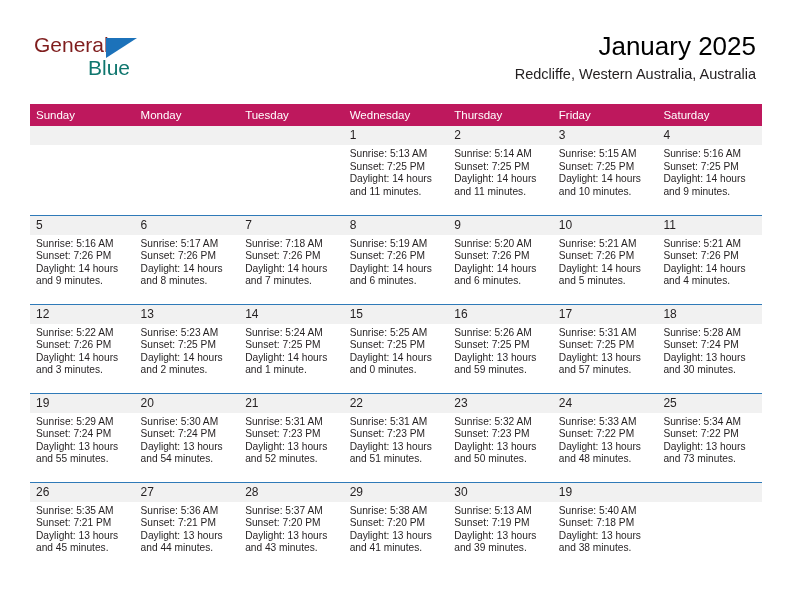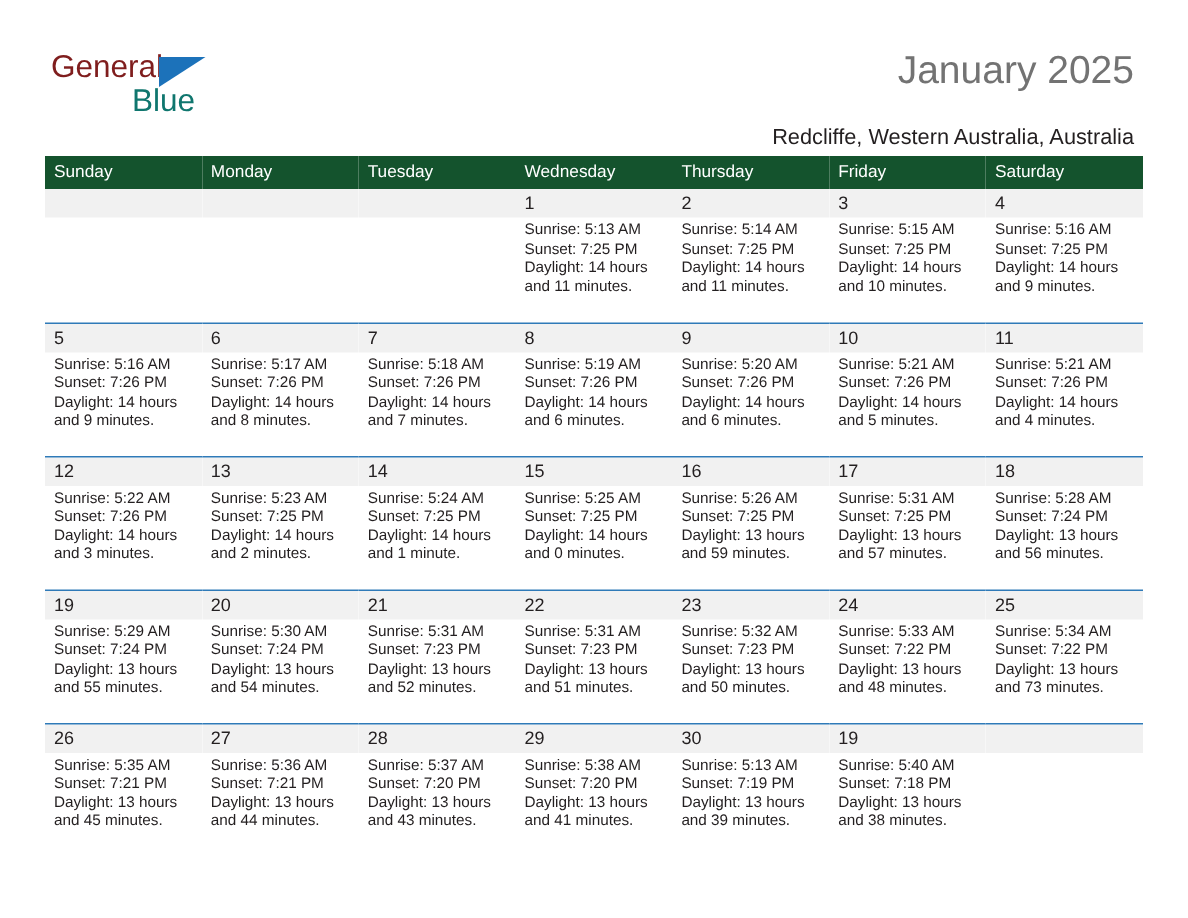--- a/index.html
+++ b/index.html
@@ -65,47 +65,47 @@
 
   .title-block {
     position: absolute;
     right: 36px;
     top: 30px;
     text-align: right;
   }
   .cal-title {
     font-size: 26px;
     font-weight: normal;
-    color: #737373;
+    color: #000000;
     line-height: 32px;
     white-space: nowrap;
   }
   .cal-subtitle {
     font-size: 14.5px;
     font-weight: normal;
     color: #231f20;
     line-height: 20px;
-    margin-top: 20px;
+    margin-top: 2px;
     white-space: nowrap;
   }
 
   
   .calendar {
     position: absolute;
     left: 30px;
     top: 104px;
     width: 732px;
   }
   table.cal {
     border-collapse: collapse;
     table-layout: fixed;
     width: 732px;
   }
   table.cal th {
-    background: #14532d;
+    background: #be185d;
     color: #ffffff;
     font-size: 11.5px;
     font-weight: normal;
     text-align: left;
     padding: 5px 0 5px 6px;
     height: 11px;
     width: 104.57px;
     box-sizing: border-box;
   }
   table.cal td {
@@ -237,21 +237,21 @@
               <div class="details">
                 <div>Sunrise: 5:17 AM</div>
                 <div>Sunset: 7:26 PM</div>
                 <div>Daylight: 14 hours</div>
                 <div>and 8 minutes.</div>
               </div>
             </td>
             <td>
               <div class="daynum">7</div>
               <div class="details">
-                <div>Sunrise: 5:18 AM</div>
+                <div>Sunrise: 7:18 AM</div>
                 <div>Sunset: 7:26 PM</div>
                 <div>Daylight: 14 hours</div>
                 <div>and 7 minutes.</div>
               </div>
             </td>
             <td>
               <div class="daynum">8</div>
               <div class="details">
                 <div>Sunrise: 5:19 AM</div>
                 <div>Sunset: 7:26 PM</div>
@@ -341,21 +341,21 @@
                 <div>Daylight: 13 hours</div>
                 <div>and 57 minutes.</div>
               </div>
             </td>
             <td>
               <div class="daynum">18</div>
               <div class="details">
                 <div>Sunrise: 5:28 AM</div>
                 <div>Sunset: 7:24 PM</div>
                 <div>Daylight: 13 hours</div>
-                <div>and 56 minutes.</div>
+                <div>and 30 minutes.</div>
               </div>
             </td>
           </tr>
           <tr>
             <td>
               <div class="daynum">19</div>
               <div class="details">
                 <div>Sunrise: 5:29 AM</div>
                 <div>Sunset: 7:24 PM</div>
                 <div>Daylight: 13 hours</div>

